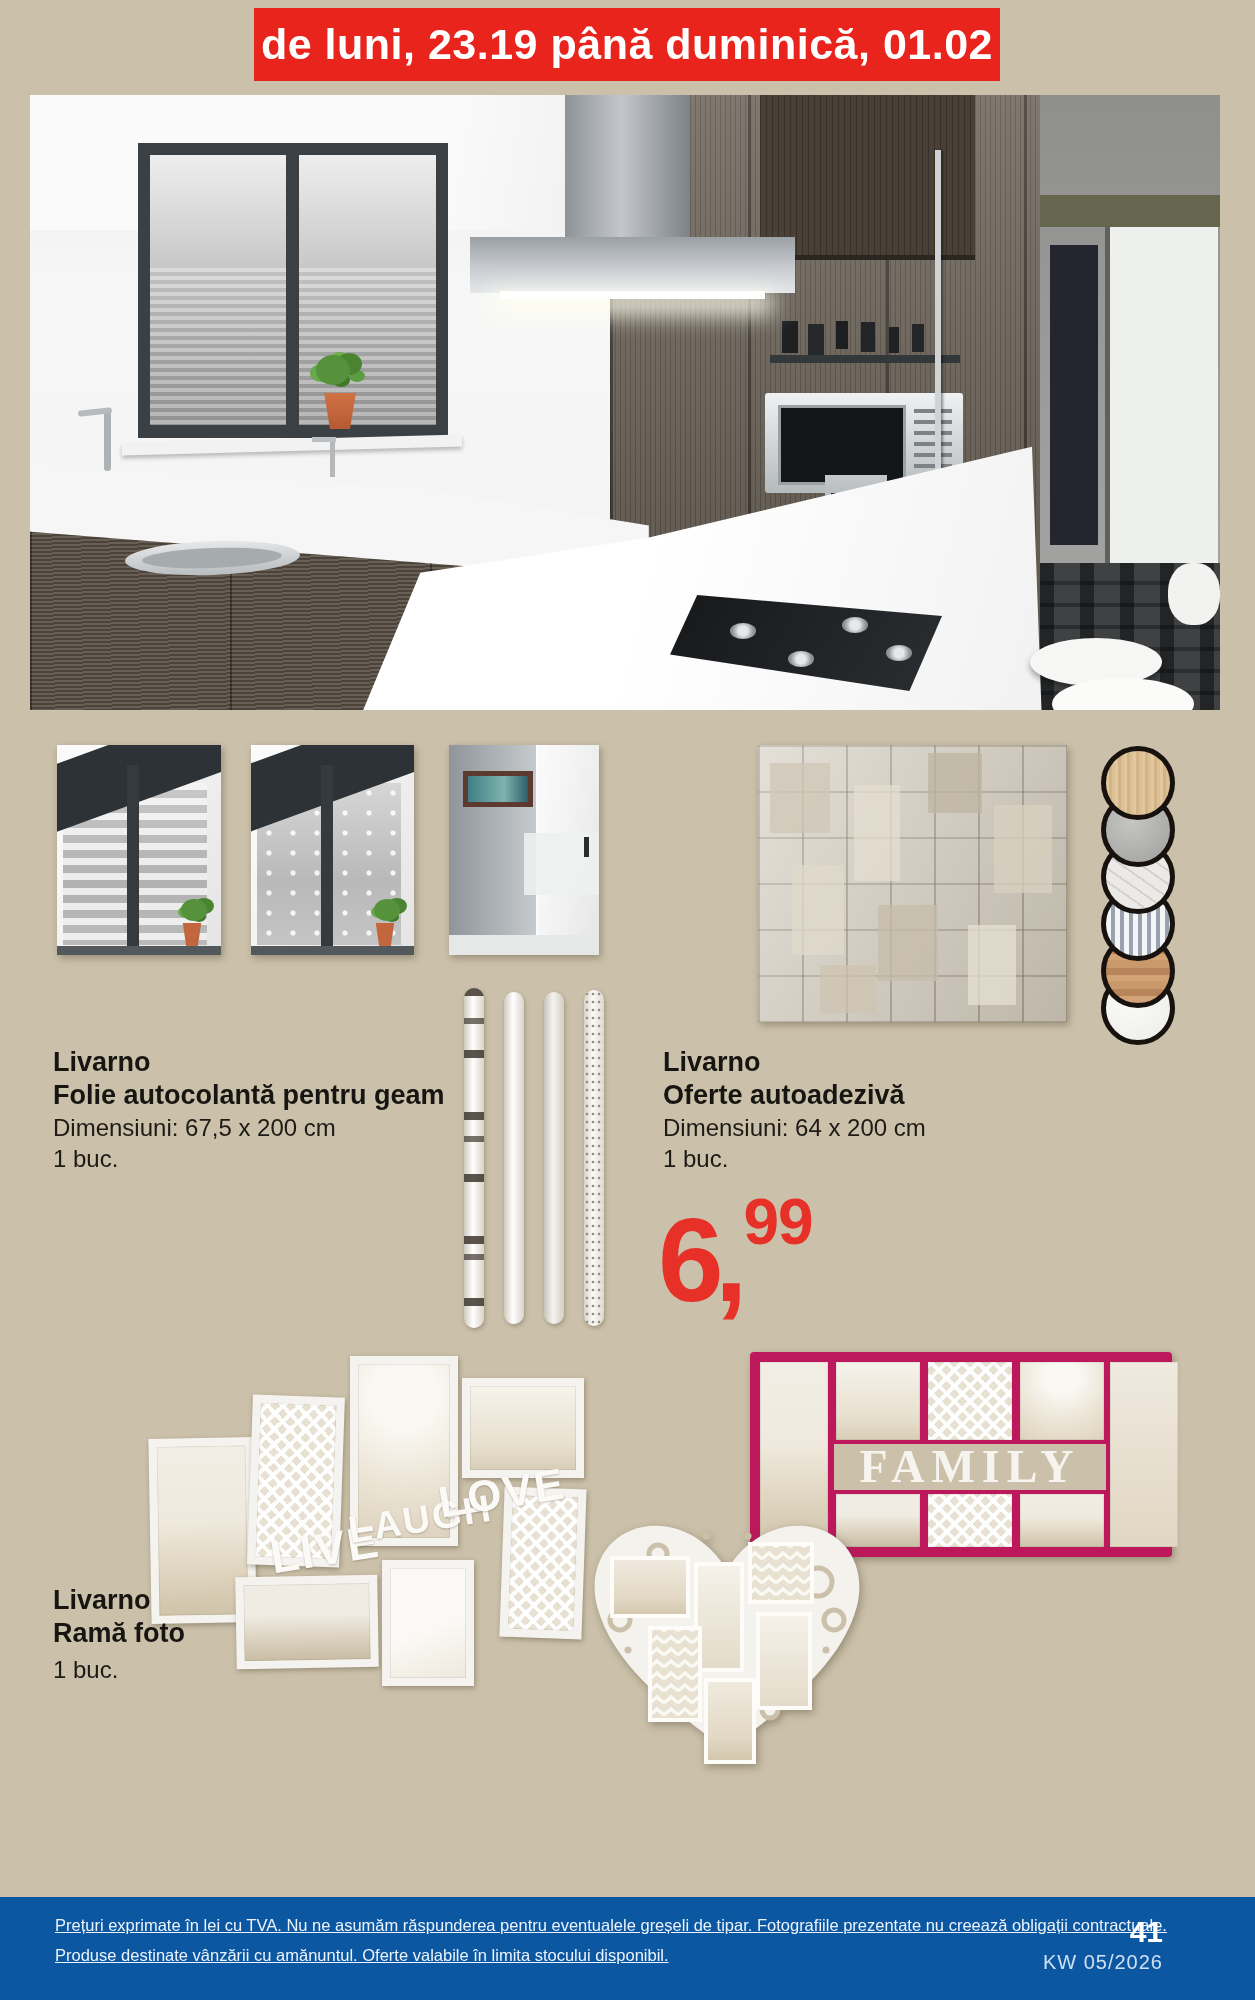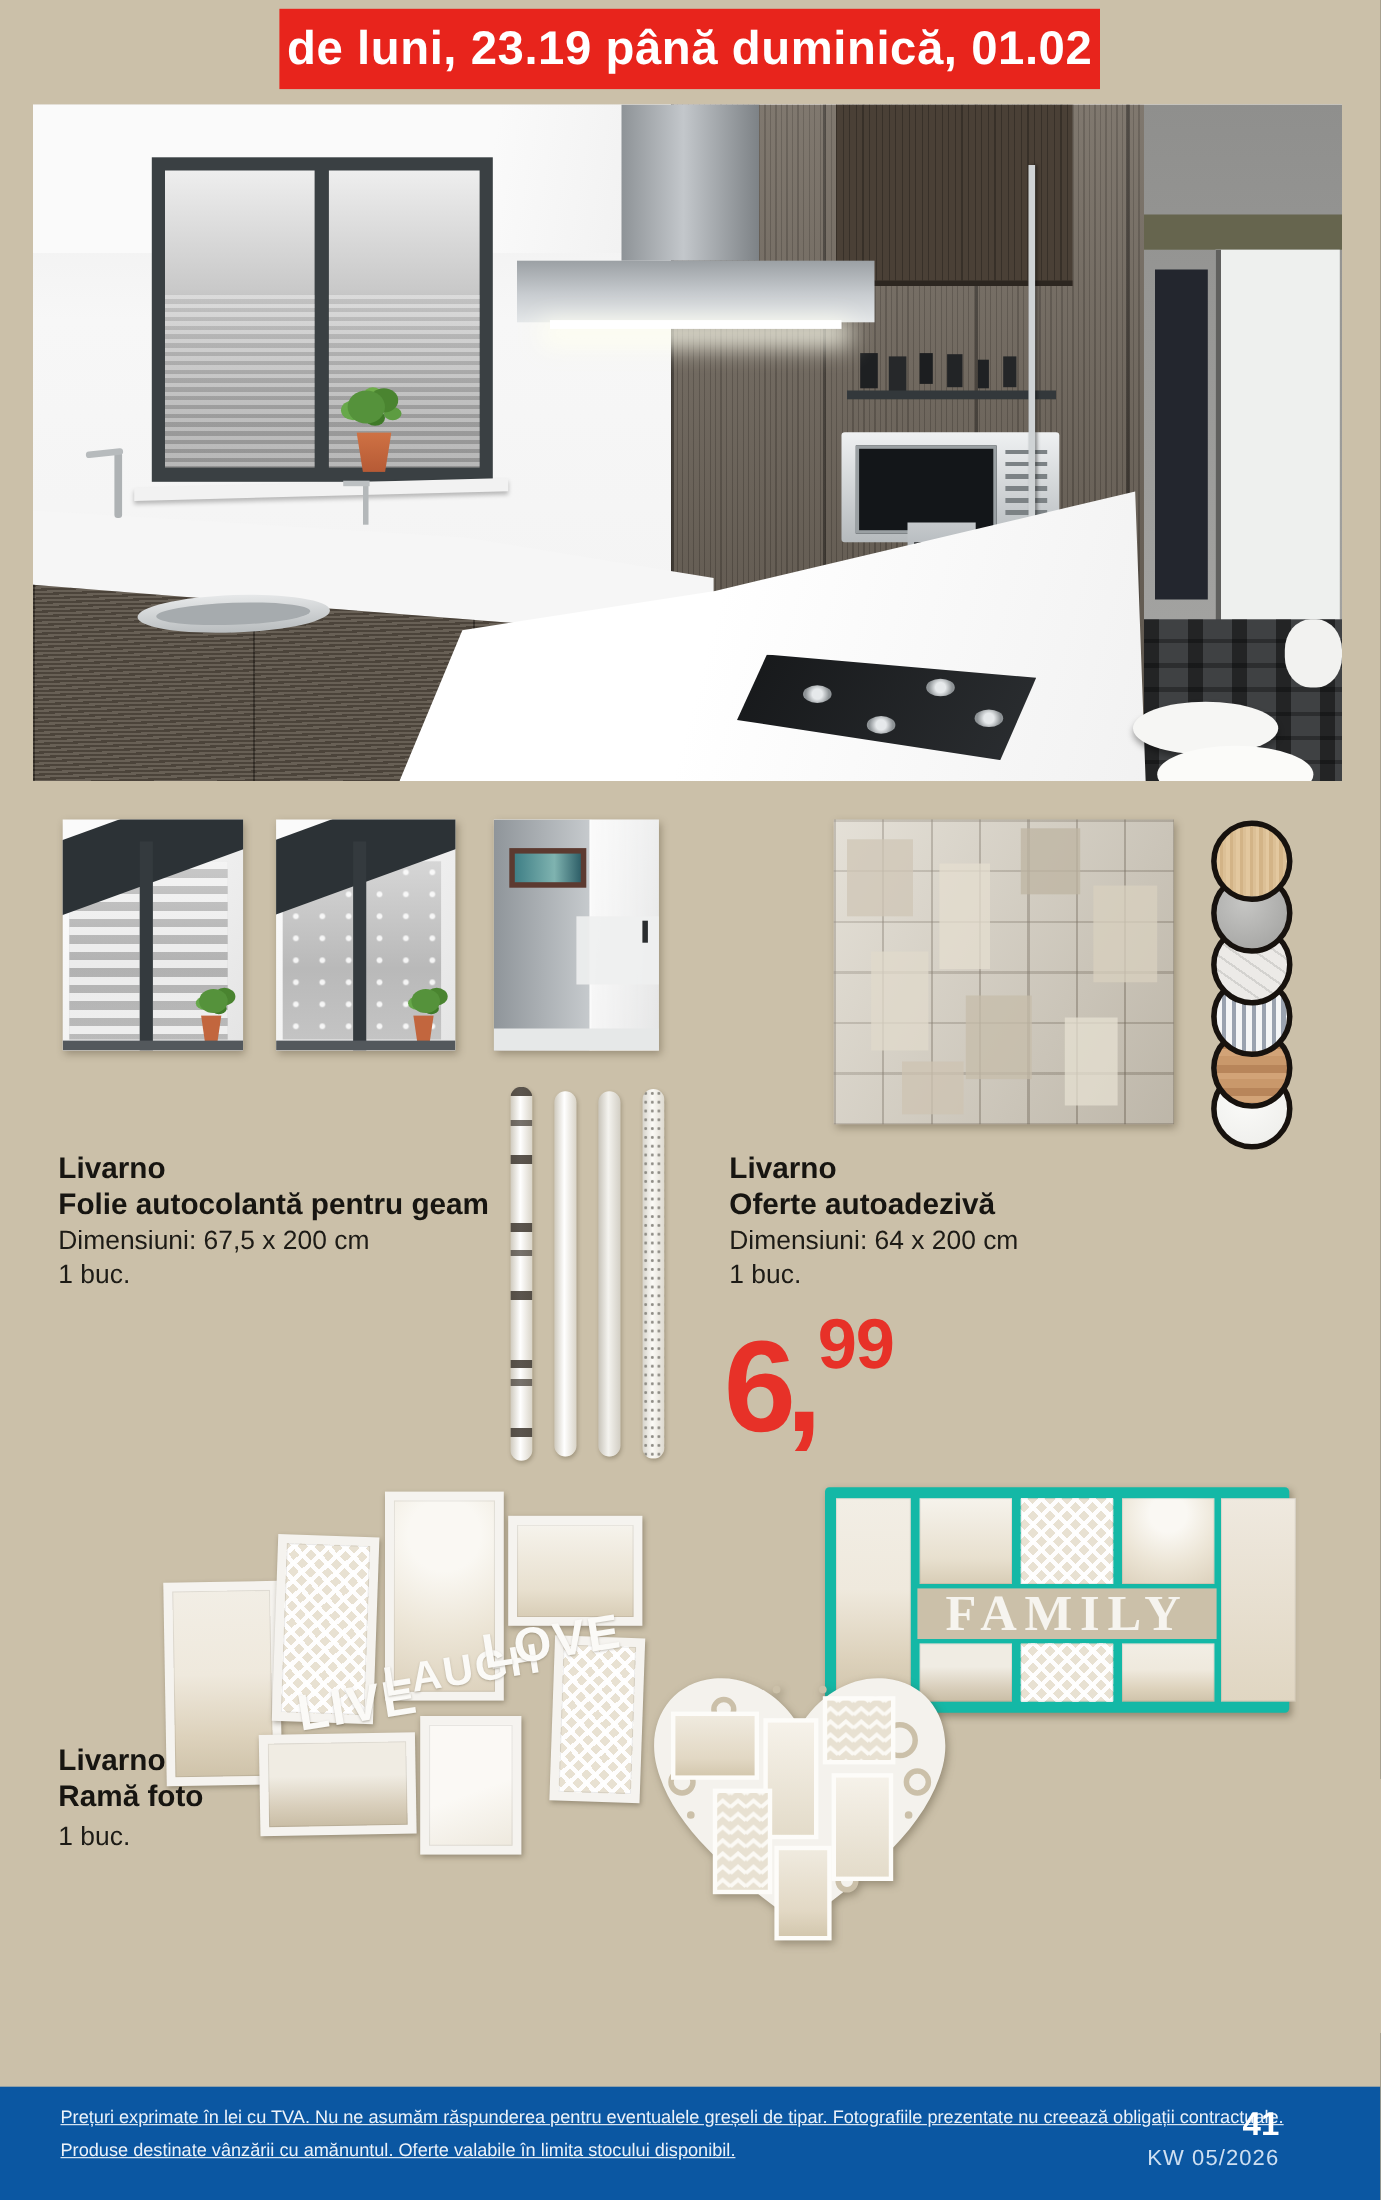--- a/index.html
+++ b/index.html
@@ -152,21 +152,21 @@
   .fill-arch{background:radial-gradient(circle at 50% 18%,#faf8f3 22%,#ece5d6 60%,#dcd1bc);}
   .fill-sofa{background:linear-gradient(180deg,#f0ece3 40%,#d9cfbc 75%,#c9bda5);}
   .fill-leaf{background:linear-gradient(160deg,#fbf9f5 55%,#eee9de);}
   .fill-lamp{background:linear-gradient(180deg,#efe9df,#e0d6c2);}
   .fill-chev{background:#e8e1d2;background-image:repeating-linear-gradient(45deg,rgba(255,255,255,.95) 0 4px,transparent 4px 11px),
              repeating-linear-gradient(-45deg,rgba(255,255,255,.95) 0 4px,transparent 4px 11px);}
   .cw{position:absolute;color:#fbfaf7;font-weight:800;transform:rotate(-9deg);letter-spacing:2px;
       text-shadow:0 1px 2px rgba(90,80,60,.35);}
 
   
-  .family{position:absolute;left:750px;top:1352px;width:422px;height:205px;background:#14b8a6;border-radius:4px;
+  .family{position:absolute;left:750px;top:1352px;width:422px;height:205px;background:#be185d;border-radius:4px;
           box-shadow:2px 3px 7px rgba(70,60,40,.4);}
   .fam-slot{position:absolute;box-shadow:inset 0 0 0 1px rgba(0,0,0,.07);}
   .fam-band{position:absolute;left:84px;top:92px;width:272px;height:46px;background:#cbc0a9;
             display:flex;align-items:center;justify-content:center;}
   .fam-text{font-family:"Liberation Serif",serif;font-weight:700;font-size:46px;letter-spacing:7px;color:#f6f4ef;line-height:1;}
 
   
   .heart{position:absolute;left:566px;top:1478px;}
 
   

